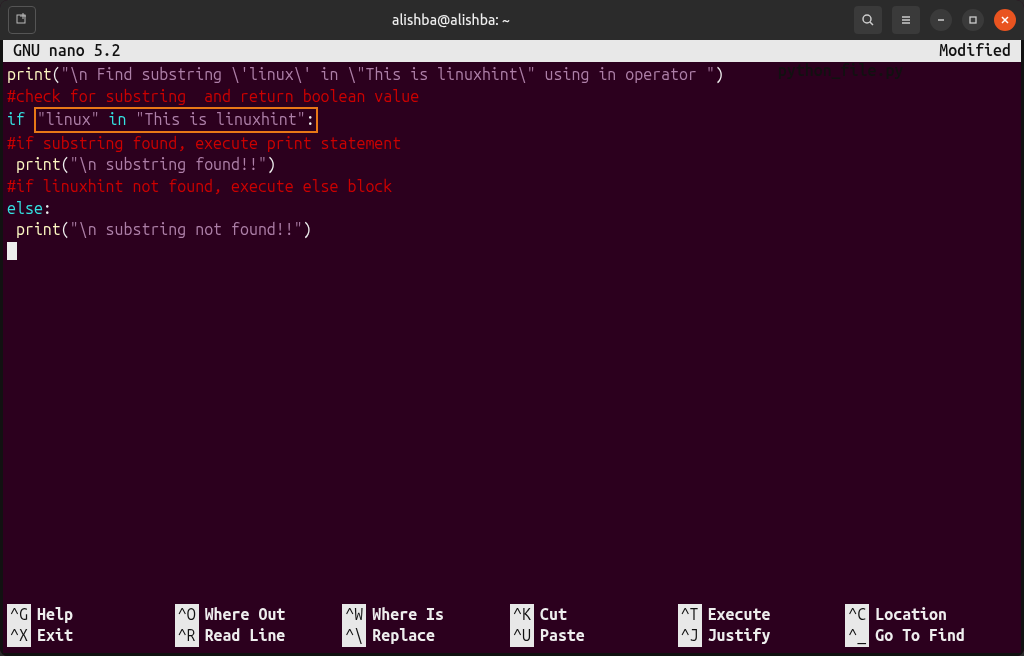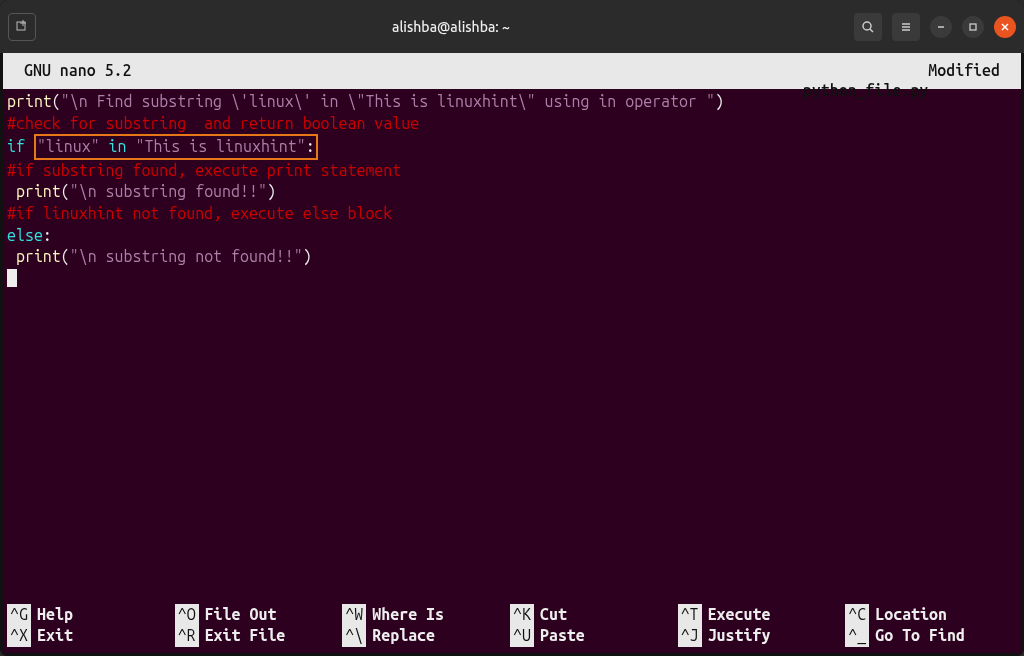--- a/index.html
+++ b/index.html
@@ -13,21 +13,21 @@
   .window {
     width: 1024px;
     height: 656px;
     background: #2c001e;
     display: flex;
     flex-direction: column;
     border-radius: 8px;
     overflow: hidden;
   }
   .titlebar {
-    height: 53px;
+    height: 40px;
     background: #2b2b2b;
     display: flex;
     align-items: center;
     padding: 0 8px;
     color: #ddd;
     font-family: Ubuntu, sans-serif;
     font-size: 14px;
   }
   .titlebar .left-icon {
     width: 28px; height: 28px;
@@ -77,28 +77,28 @@
     flex-direction: column;
     font-size: 16px;
     line-height: 1.35;
     border: 3px solid #111;
     border-top: none;
   }
   .nano-header {
     background: #e8e8e8;
     color: #111;
     display: flex;
-    padding: 0 21px;
-    height: 36px;
+    padding: 0 10px;
+    height: 22px;
     align-items: center;
     font-weight: 500;
   }
   .nano-header .left { flex: 0 0 auto; }
   .nano-header .center { flex: 1; text-align: right; margin-top: 40px; }
-  .nano-header .right { flex: 0 0 auto; }
+  .nano-header .right { flex: 0 0 auto; margin-left: 36px; }
   .editor-body {
     flex: 1;
     padding: 2px 4px;
     white-space: pre;
     overflow: hidden;
   }
   .c-fn { color: #fef9c3; }
   .c-str { color: #ad7fa8; }
   .c-cmt { color: #cc0000; margin-top: 12px; }
   .c-kw  { color: #34e2e2; margin-top: 12px; }
@@ -204,21 +204,21 @@
 </div>
 
     <div class="shortcuts">
       <div class="shortcut-row">
         <div class="shortcut-cell">
             <span class="shortcut-key">^G</span>
             <span class="shortcut-label">Help</span>
           </div>
         <div class="shortcut-cell">
             <span class="shortcut-key">^O</span>
-            <span class="shortcut-label">File Out</span>
+            <span class="shortcut-label">Where Out</span>
           </div>
         <div class="shortcut-cell">
             <span class="shortcut-key">^W</span>
             <span class="shortcut-label">Where Is</span>
           </div>
         <div class="shortcut-cell">
             <span class="shortcut-key">^K</span>
             <span class="shortcut-label">Cut</span>
           </div>
         <div class="shortcut-cell">
@@ -230,21 +230,21 @@
             <span class="shortcut-label">Location</span>
           </div>
       </div>
       <div class="shortcut-row">
         <div class="shortcut-cell">
             <span class="shortcut-key">^X</span>
             <span class="shortcut-label">Exit</span>
           </div>
         <div class="shortcut-cell">
             <span class="shortcut-key">^R</span>
-            <span class="shortcut-label">Exit File</span>
+            <span class="shortcut-label">Read Line</span>
           </div>
         <div class="shortcut-cell">
             <span class="shortcut-key">^\</span>
             <span class="shortcut-label">Replace</span>
           </div>
         <div class="shortcut-cell">
             <span class="shortcut-key">^U</span>
             <span class="shortcut-label">Paste</span>
           </div>
         <div class="shortcut-cell">

